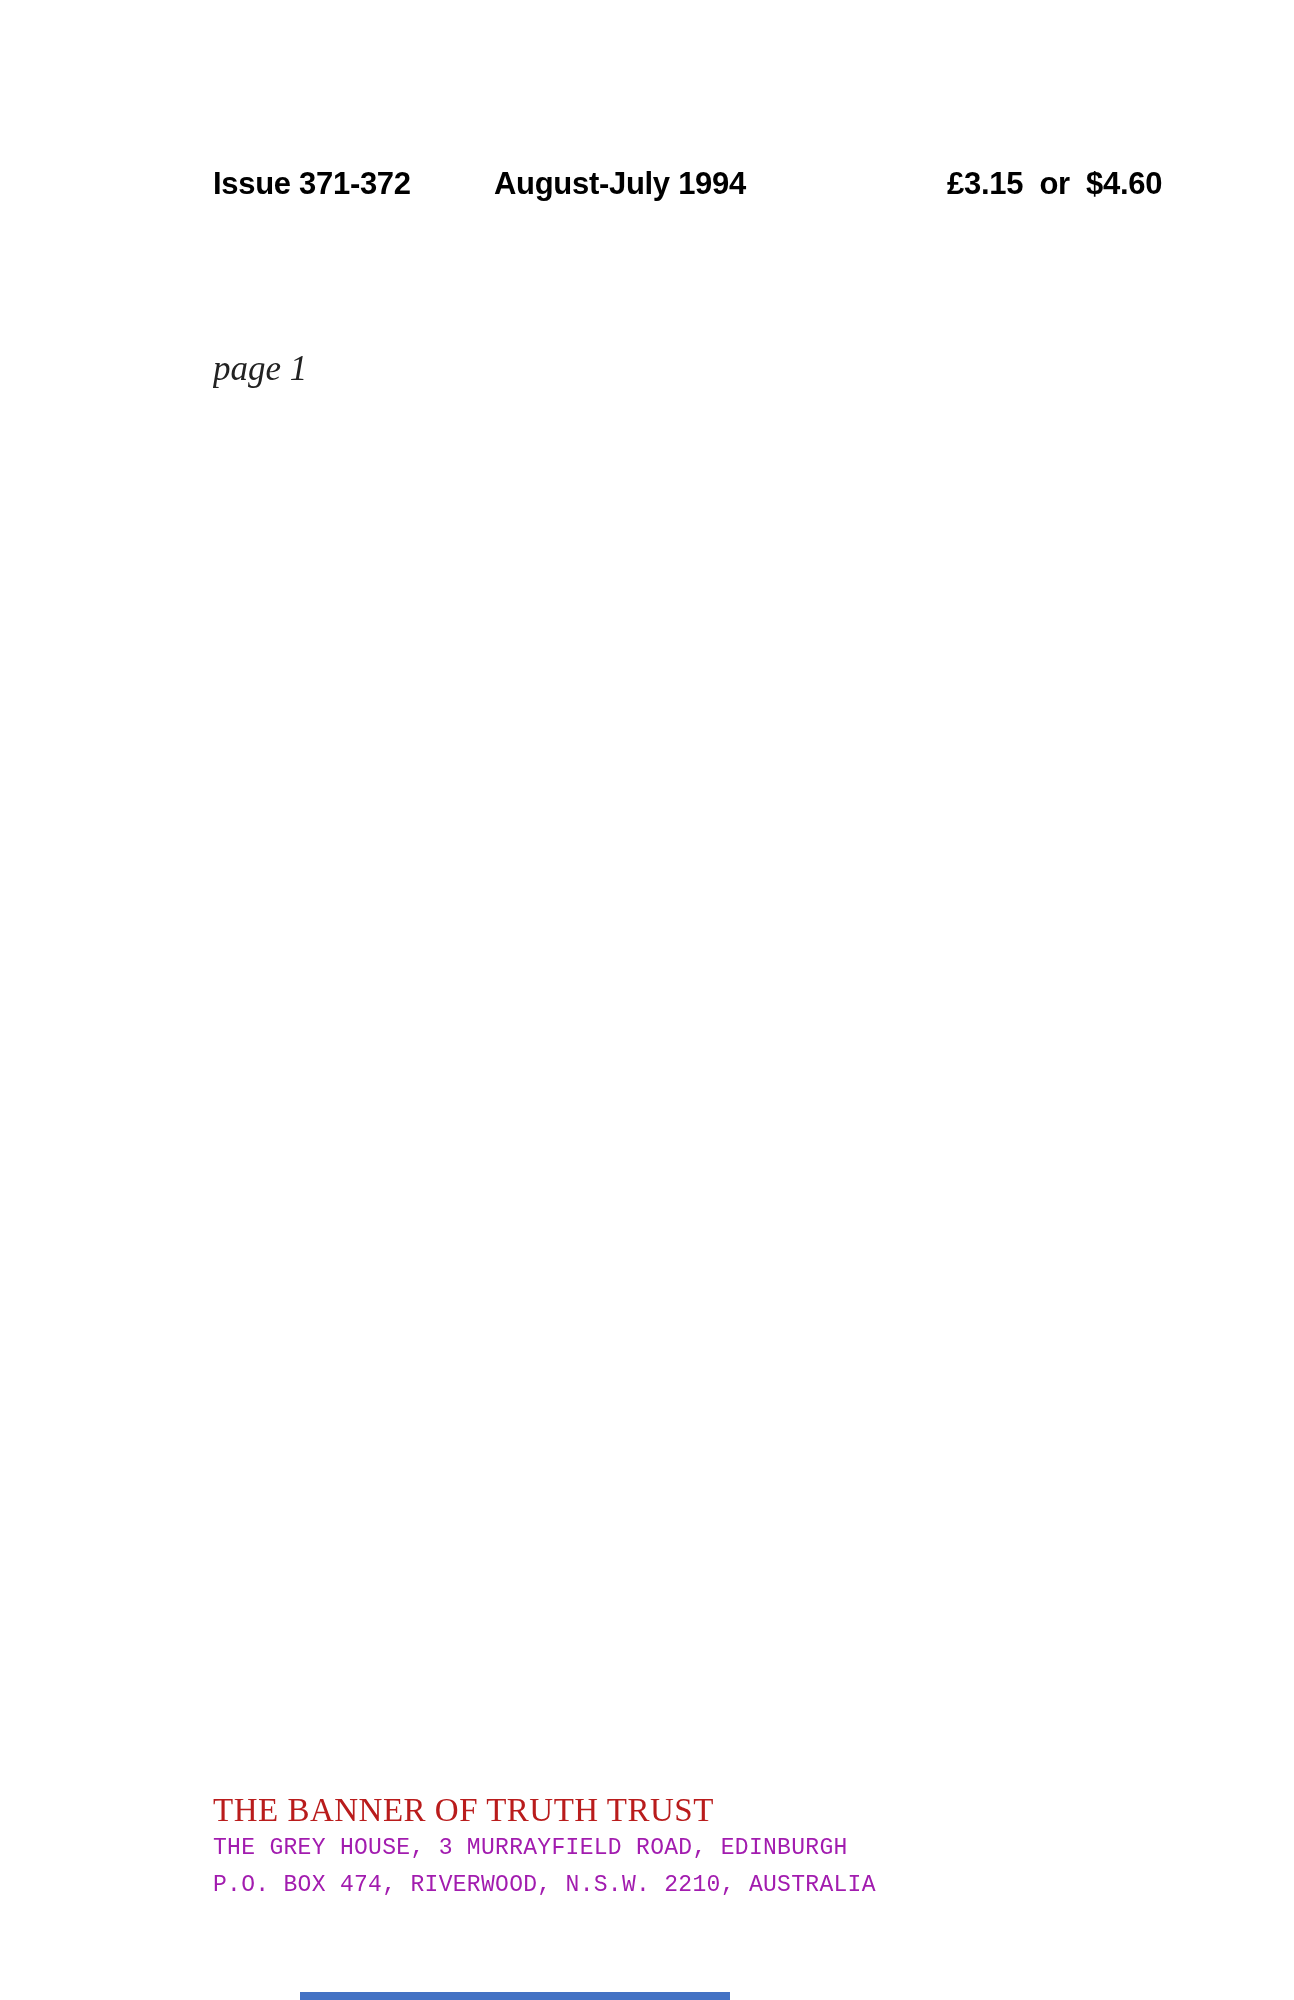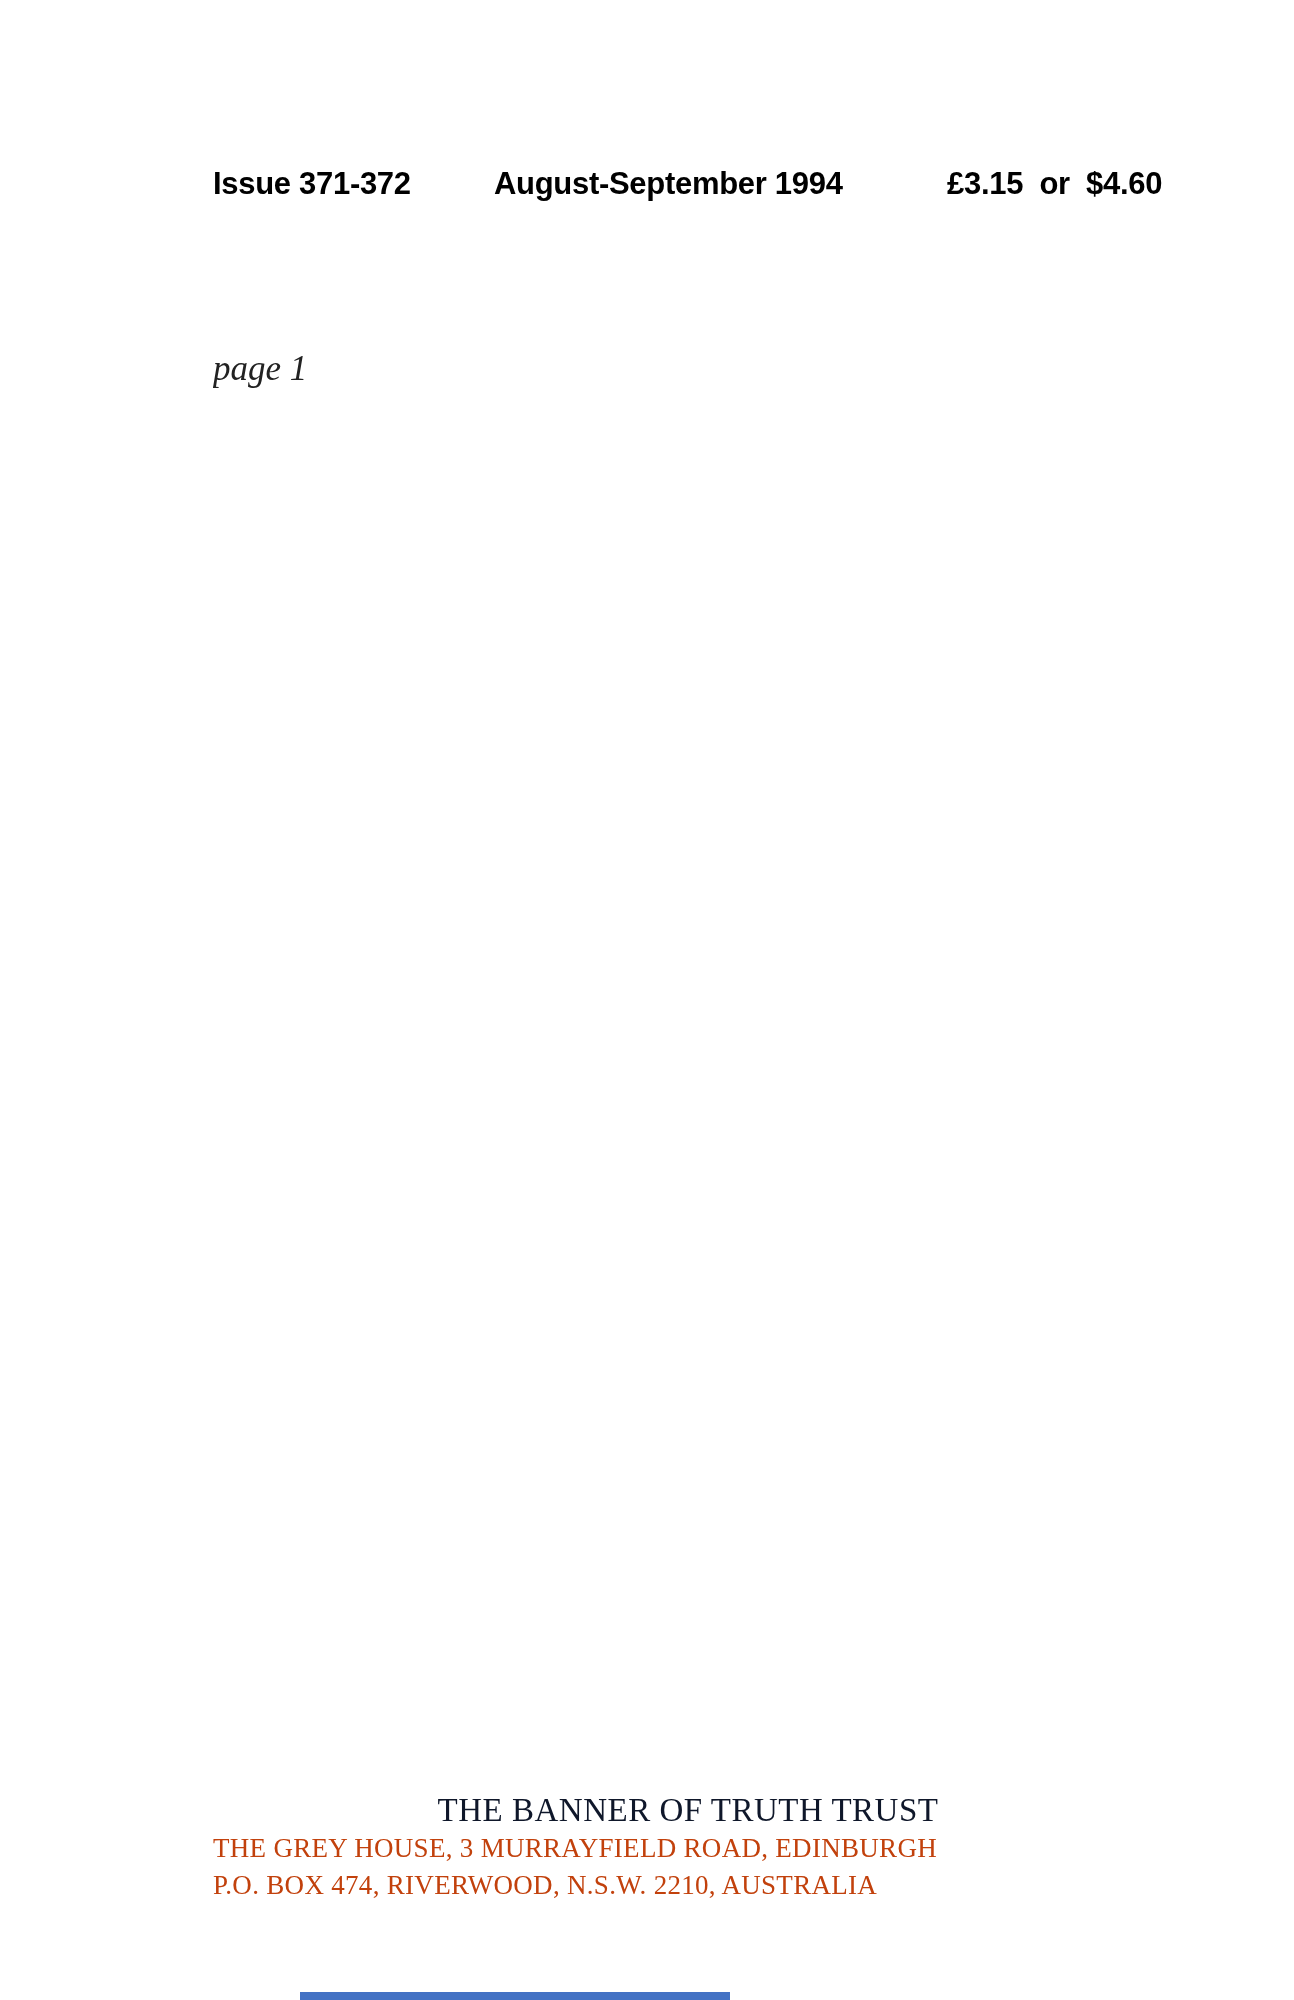--- a/index.html
+++ b/index.html
@@ -54,48 +54,48 @@
   .imprint {
     position: absolute;
     top: 1790px;
     left: 213px;
     width: 950px;
   }
   .imprint .publisher {
     font-size: 33px;
     line-height: 40px;
     letter-spacing: 0.5px;
-    color: #0f172a;
-    text-align: center;
+    color: #b91c1c;
   }
   .imprint .address {
-    font-size: 27px;
+    font-size: 23px;
     line-height: 37px;
     letter-spacing: 0.3px;
-    color: #c2410c;
+    color: #a21caf;
+    font-family: Liberation Mono, monospace;
   }
 
   
   .accent-bar {
     position: absolute;
     left: 300px;
     top: 1992px;
     width: 430px;
     height: 8px;
     background: #4472c4; 
   }
 </style>
 </head>
 <body>
 
 <div class="page">
 
   <div class="masthead">
     <span class="issue">Issue 371-372</span>
-    <span class="date">August-September 1994</span>
+    <span class="date">August-July 1994</span>
     <span class="price">£3.15 or $4.60</span>
   </div>
 
   <div class="toc">
 
     <div class="entry">
       <div class="page">page 1</div>
     </div>
 
   </div>

